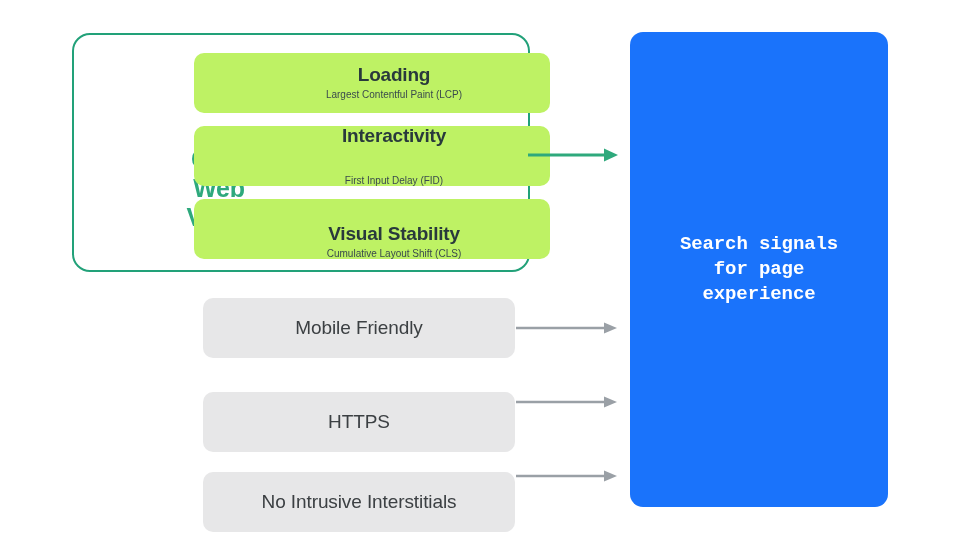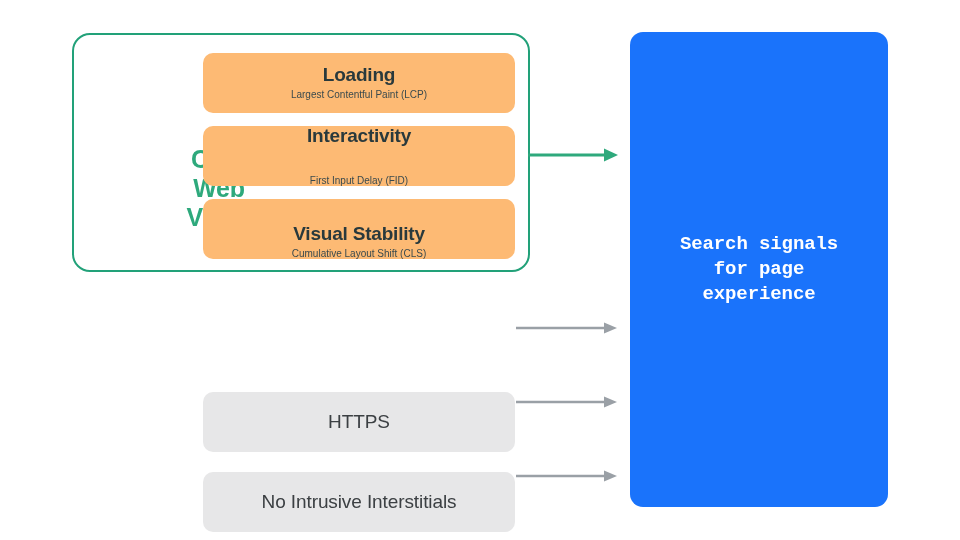--- a/index.html
+++ b/index.html
@@ -46,29 +46,30 @@
     font-size: 25px;
     font-weight: bold;
     line-height: 1.15;
     letter-spacing: -0.2px;
   }
   .cwv-label span { display: block; }
 
   
   .vital-box {
     position: absolute;
-    left: 203px;
+    left: 194px;
     width: 312px;
     height: 60px;
-    background: #fdba74;
+    background: #bef264;
     border-radius: 10px;
     display: flex;
     flex-direction: column;
     align-items: center;
     justify-content: center;
+    padding-left: 44px;
   }
   .vital-box.v0 { top: 53px; }
   .vital-box.v1 { top: 126px; justify-content: space-between; }
   .vital-box.v2 { top: 199px; justify-content: flex-end; }
 
   .vital-title {
     color: #29393c;
     font-size: 19px;
     font-weight: bold;
     line-height: 1.1;
@@ -165,20 +166,23 @@
   <div class="vital-box v1">
     <div class="vital-title">Interactivity</div>
     <div class="vital-sub">First Input Delay (FID)</div>
   </div>
 
   <div class="vital-box v2">
     <div class="vital-title">Visual Stability</div>
     <div class="vital-sub">Cumulative Layout Shift (CLS)</div>
   </div>
 
+  <div class="grey-box g0">
+    <div class="grey-label">Mobile Friendly</div>
+  </div>
 
   <div class="grey-box g1">
     <div class="grey-label">HTTPS</div>
   </div>
 
   <div class="grey-box g2">
     <div class="grey-label">No Intrusive Interstitials</div>
   </div>
 
   <div class="arrow arrow-green">

